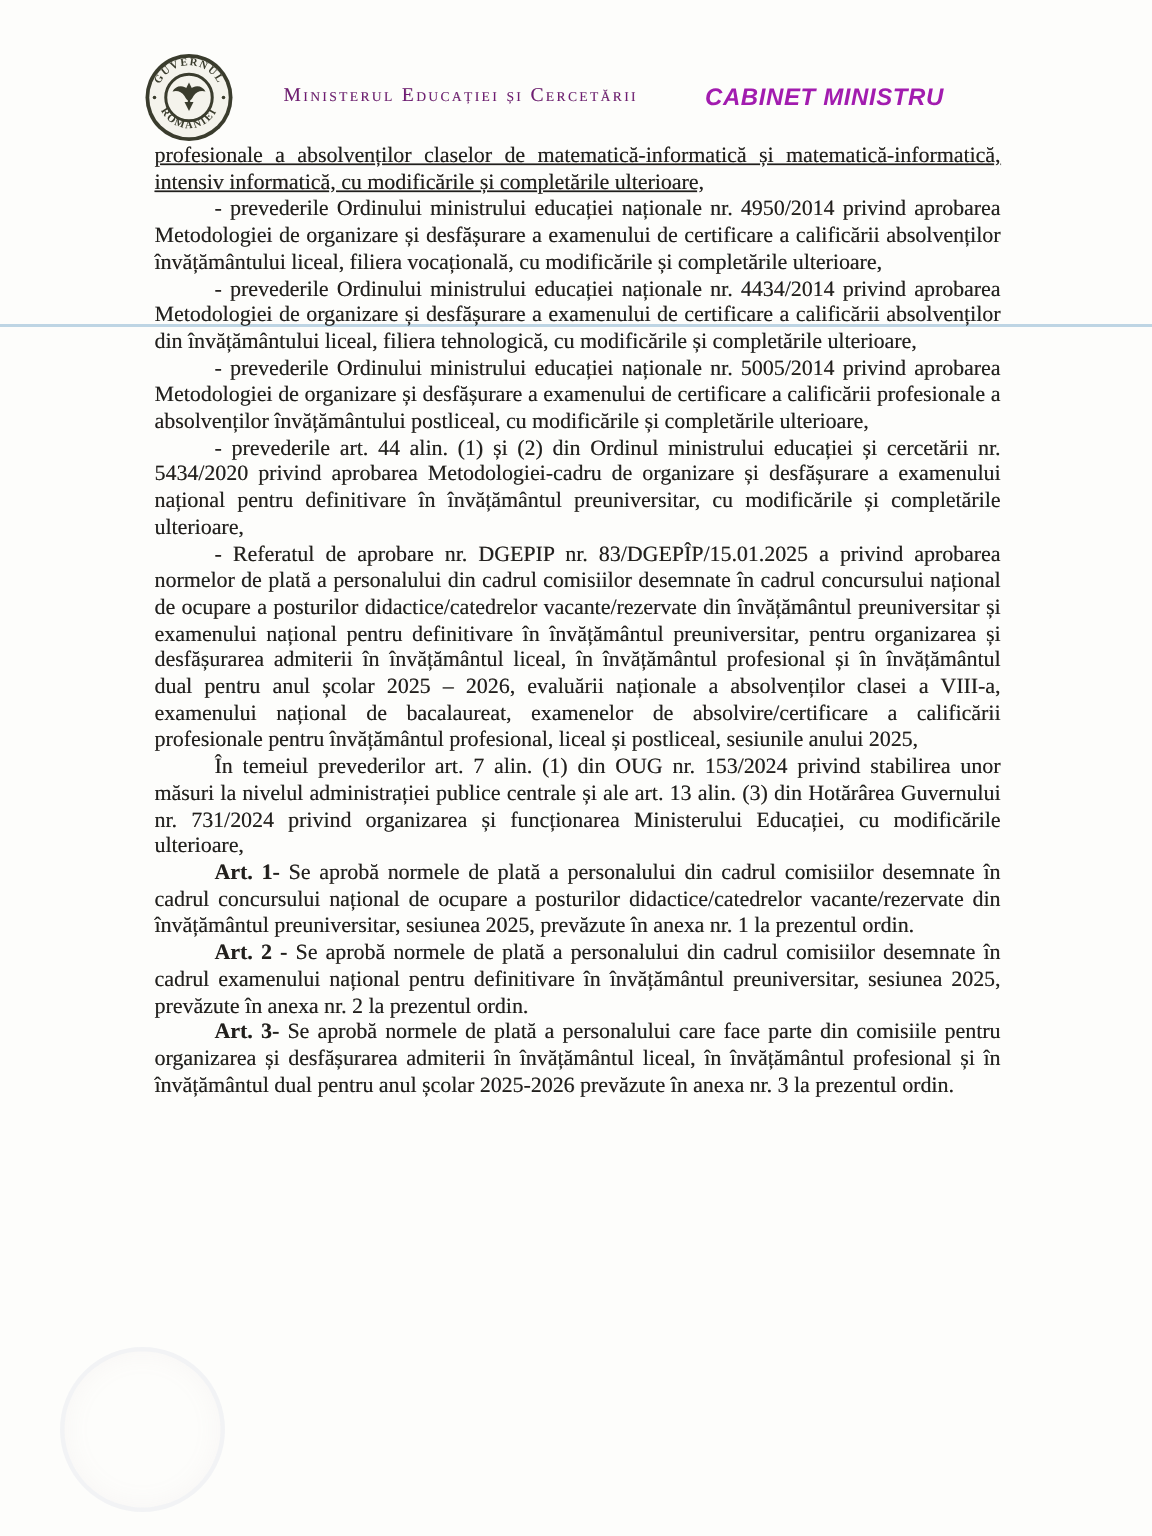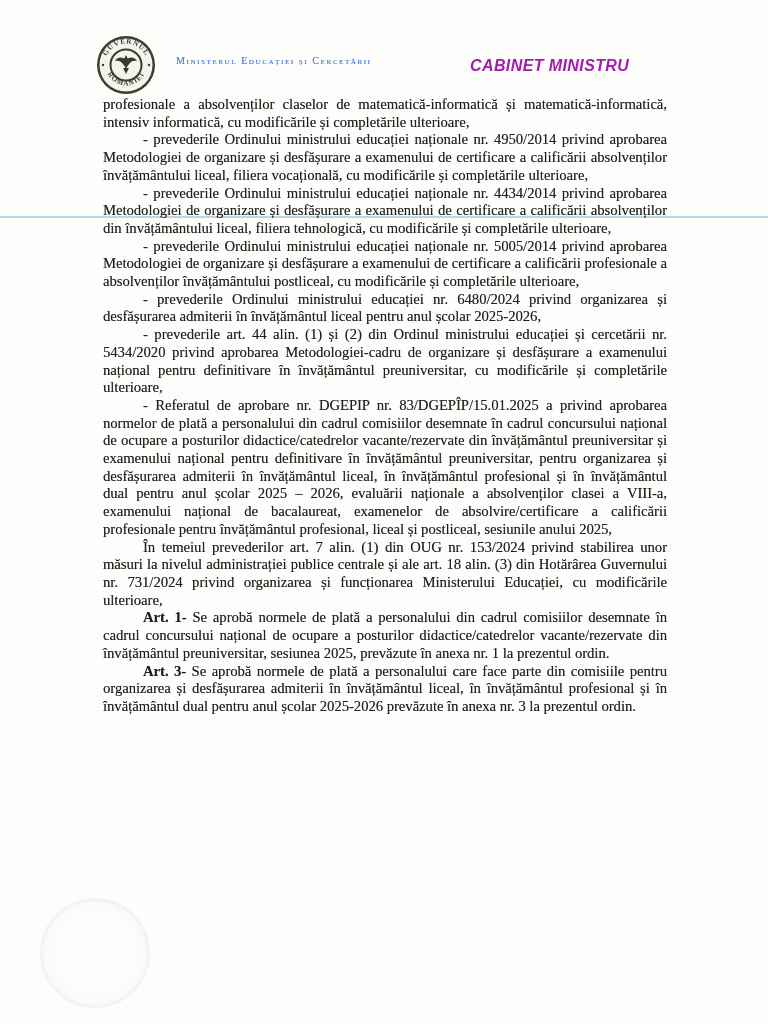--- a/index.html
+++ b/index.html
@@ -8,24 +8,24 @@
     width:768px;height:1024px;
     margin:0 auto;
     background:#fdfdfb;
     overflow:hidden;
     font-family:"Liberation Serif", serif;
     color:#211f1c;
   }
   
   .seal{position:absolute;left:96px;top:35px;width:60px;height:60px;}
   .ministry{
-    position:absolute;left:176px;top:55px;
+    position:absolute;left:189px;top:55px;
     font-variant:small-caps;
-    font-size:10px;letter-spacing:1.6px;
-    color:#3b82f6;
+    font-size:13px;letter-spacing:1.6px;
+    color:#701a75;
     text-shadow:0.2px 0.2px 0 rgba(110,106,96,.5);
     white-space:nowrap;
   }
   .cabinet{
     position:absolute;left:470px;top:57px;
     font-family:"Liberation Sans", sans-serif;
     font-weight:bold;font-size:16px;letter-spacing:.4px;
     color:#a21caf;
     white-space:nowrap;
     font-style:italic;
@@ -42,21 +42,21 @@
     box-shadow:inset 0 0 18px rgba(180,150,160,0.08);
   }
   
   .doc-body{
     position:absolute;left:103px;top:96px;width:564px;
     font-size:14.6px;line-height:17.7px;
     text-align:justify;
     text-shadow:0.2px 0.2px 0 rgba(33,31,28,.55);
   }
   .doc-body p{margin:0;text-indent:40px;}
-  .doc-body p.no-indent{text-indent:0;}
+  .doc-body p.no-indent{text-indent:0;text-decoration:underline;}
   .order-heading{
     text-align:center;font-weight:bold;
     margin:4px 0 13px 0;text-indent:0;
   }
   .order-heading div{text-indent:0;}
   .art-label{font-weight:bold;}
   
   .seal text{font-family:"Liberation Serif", serif;font-weight:bold;}
 </style>
 </head>
@@ -93,25 +93,25 @@
 
   <div class="cabinet">CABINET MINISTRU</div>
 
   <div class="scan-line" style="background:#aecadf;"></div>
 
   <div class="doc-body">
     <p class="no-indent">profesionale a absolvenților claselor de matematică-informatică și matematică-informatică, intensiv informatică, cu modificările și completările ulterioare,</p>
     <p>- prevederile Ordinului ministrului educației naționale nr. 4950/2014 privind aprobarea Metodologiei de organizare și desfășurare a examenului de certificare a calificării absolvenților învățământului liceal, filiera vocațională, cu modificările și completările ulterioare,</p>
     <p>- prevederile Ordinului ministrului educației naționale nr. 4434/2014 privind aprobarea Metodologiei de organizare și desfășurare a examenului de certificare a calificării absolvenților din învățământului liceal, filiera tehnologică, cu modificările și completările ulterioare,</p>
     <p>- prevederile Ordinului ministrului educației naționale nr. 5005/2014 privind aprobarea Metodologiei de organizare și desfășurare a examenului de  certificare a calificării profesionale a absolvenților învățământului postliceal, cu modificările și completările ulterioare,</p>
-    <p>- prevederile Ordinului ministrului educației nr. 6480/2024 privind organizarea și desfășurarea admiterii în învățământul liceal pentru anul școlar 2025-2026,</p>
     <p>- prevederile art. 44 alin. (1) și (2) din Ordinul ministrului educației și cercetării   nr. 5434/2020 privind aprobarea Metodologiei-cadru de organizare și desfășurare a examenului național pentru definitivare în învățământul preuniversitar, cu modificările și completările ulterioare,</p>
     <p>- Referatul de aprobare nr. DGEPIP nr. 83/DGEPÎP/15.01.2025 a privind aprobarea normelor de plată a personalului din cadrul comisiilor desemnate în cadrul concursului național de ocupare a posturilor didactice/catedrelor vacante/rezervate din învățământul preuniversitar și examenului național pentru definitivare în învățământul preuniversitar, pentru organizarea și desfășurarea admiterii în învățământul liceal, în învățământul profesional și în învățământul dual pentru anul școlar 2025 – 2026, evaluării naționale a absolvenților clasei a VIII-a, examenului național de bacalaureat, examenelor de absolvire/certificare a calificării profesionale pentru învățământul profesional, liceal și postliceal, sesiunile anului 2025,</p>
-    <p>În temeiul prevederilor art. 7 alin. (1) din OUG nr. 153/2024 privind stabilirea unor măsuri la nivelul administrației publice centrale și ale art. 18 alin. (3) din Hotărârea Guvernului nr. 731/2024 privind organizarea și  funcționarea Ministerului Educației, cu modificările ulterioare,</p>
+    <p>În temeiul prevederilor art. 7 alin. (1) din OUG nr. 153/2024 privind stabilirea unor măsuri la nivelul administrației publice centrale și ale art. 13 alin. (3) din Hotărârea Guvernului nr. 731/2024 privind organizarea și  funcționarea Ministerului Educației, cu modificările ulterioare,</p>
 
 
     <p><span class="art-label">Art. 1-</span><span> Se aprobă normele de plată a personalului din cadrul comisiilor desemnate în cadrul concursului național de ocupare a posturilor didactice/catedrelor vacante/rezervate din învățământul preuniversitar, sesiunea 2025, prevăzute în anexa  nr. 1 la prezentul ordin.</span></p>
+    <p><span class="art-label">Art. 2 -</span><span> Se aprobă normele de plată a personalului din cadrul comisiilor desemnate în cadrul examenului național pentru definitivare în învățământul preuniversitar, sesiunea 2025, prevăzute în anexa nr. 2 la prezentul ordin.</span></p>
     <p><span class="art-label">Art. 3-</span><span> Se aprobă normele de plată a personalului care face parte din comisiile pentru organizarea și desfășurarea admiterii în învățământul liceal, în învățământul profesional și în învățământul dual pentru anul școlar 2025-2026 prevăzute în anexa nr. 3 la prezentul ordin.</span></p>
   </div>
 
   <div class="stamp"></div>
 
 </div>
 
 </body></html>

